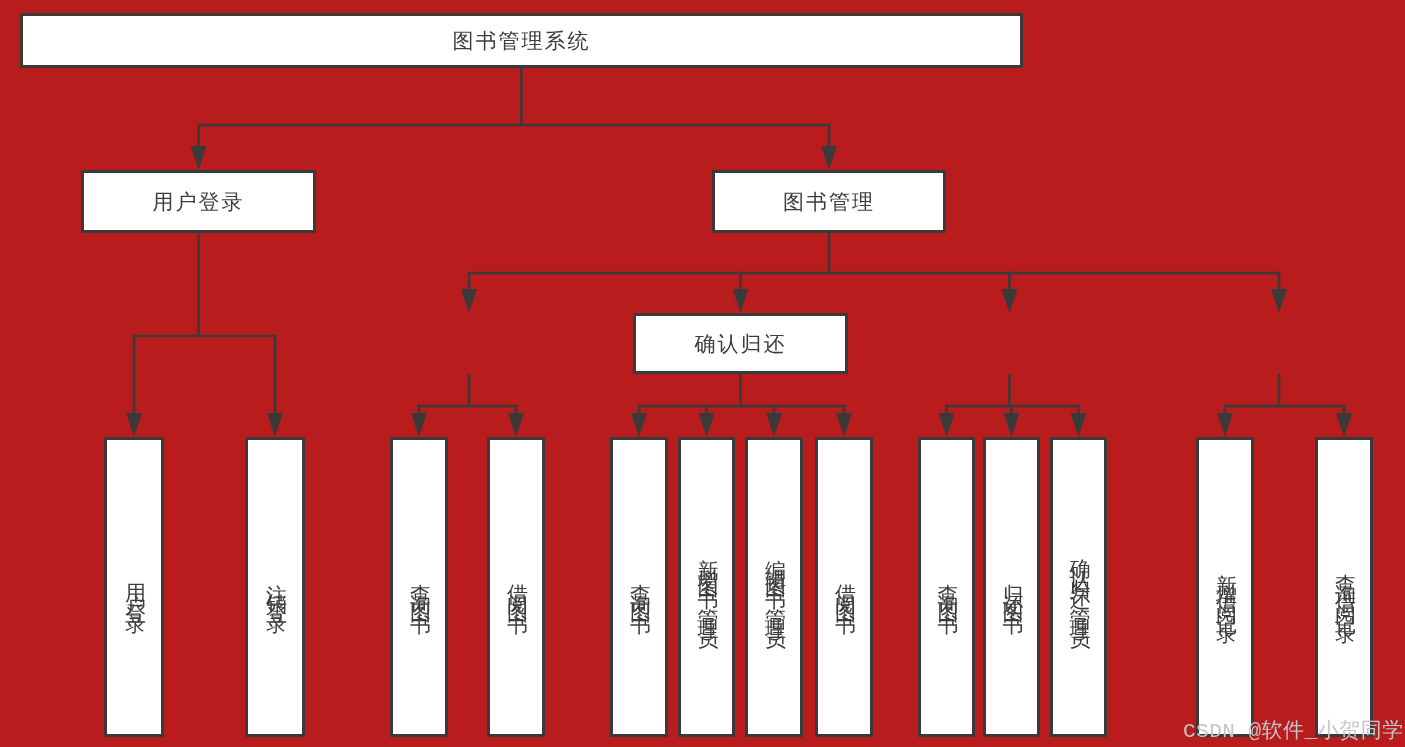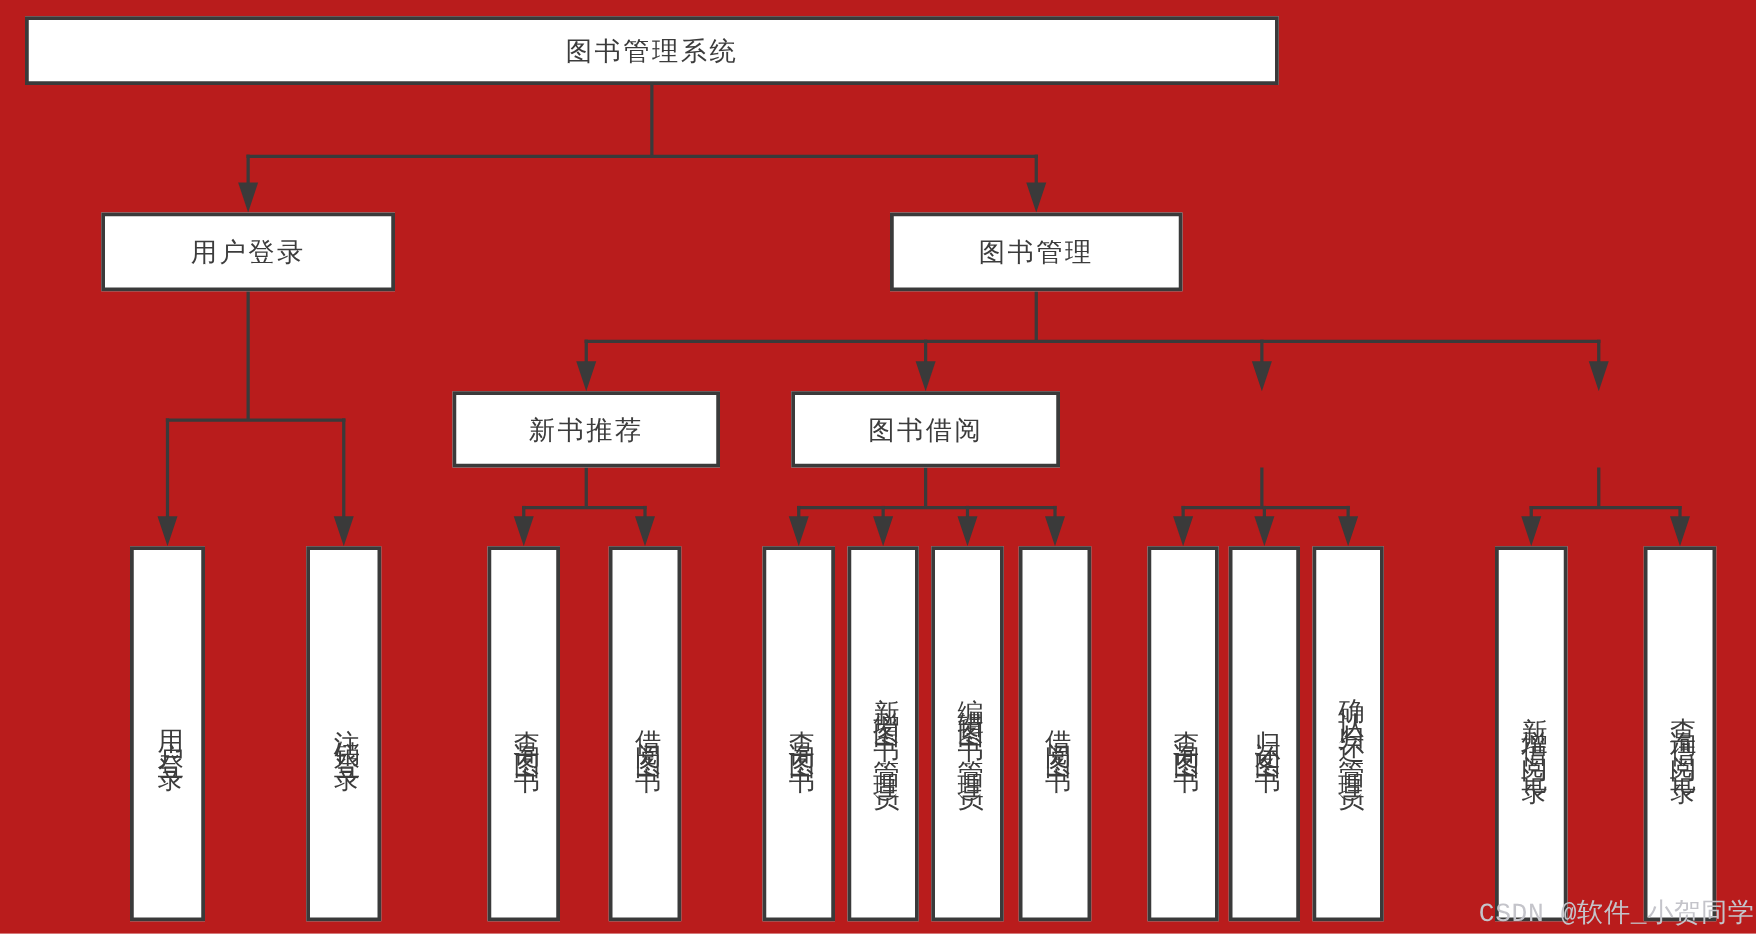--- a/index.html
+++ b/index.html
@@ -137,22 +137,21 @@
       <polygon points="1217,413 1233,413 1225,437"></polygon>
       <polygon points="1336,413 1352,413 1344,437"></polygon>
     </g>
   </svg>
 
   <div class="node h-node" style="left:20px;top:13px;width:1003px;height:55px">图书管理系统</div>
 
   <div class="node h-node" style="left:81px;top:170px;width:235px;height:63px">用户登录</div>
   <div class="node h-node" style="left:712px;top:170px;width:234px;height:63px">图书管理</div>
 
-  <div class="node h-node" style="left:362px;top:313px;width:214px;height:61px">新书推荐</div>
-  <div class="node h-node" style="left:633px;top:313px;width:215px;height:61px">图书借阅</div>
+  <div class="node h-node" style="left:633px;top:313px;width:215px;height:61px">确认归还</div>
 
   <div class="node v-node" style="left:104px;top:437px;width:60px;height:300px">用户登录</div>
   <div class="node v-node" style="left:245px;top:437px;width:60px;height:300px">注销登录</div>
 
   <div class="node v-node" style="left:390px;top:437px;width:58px;height:300px">查询图书</div>
   <div class="node v-node" style="left:487px;top:437px;width:58px;height:300px">借阅图书</div>
 
   <div class="node v-node" style="left:610px;top:437px;width:58px;height:300px">查询图书</div>
   <div class="node v-node" style="left:678px;top:437px;width:57px;height:300px">新增图书（管理员）</div>
   <div class="node v-node" style="left:745px;top:437px;width:58px;height:300px">编辑图书（管理员）</div>

